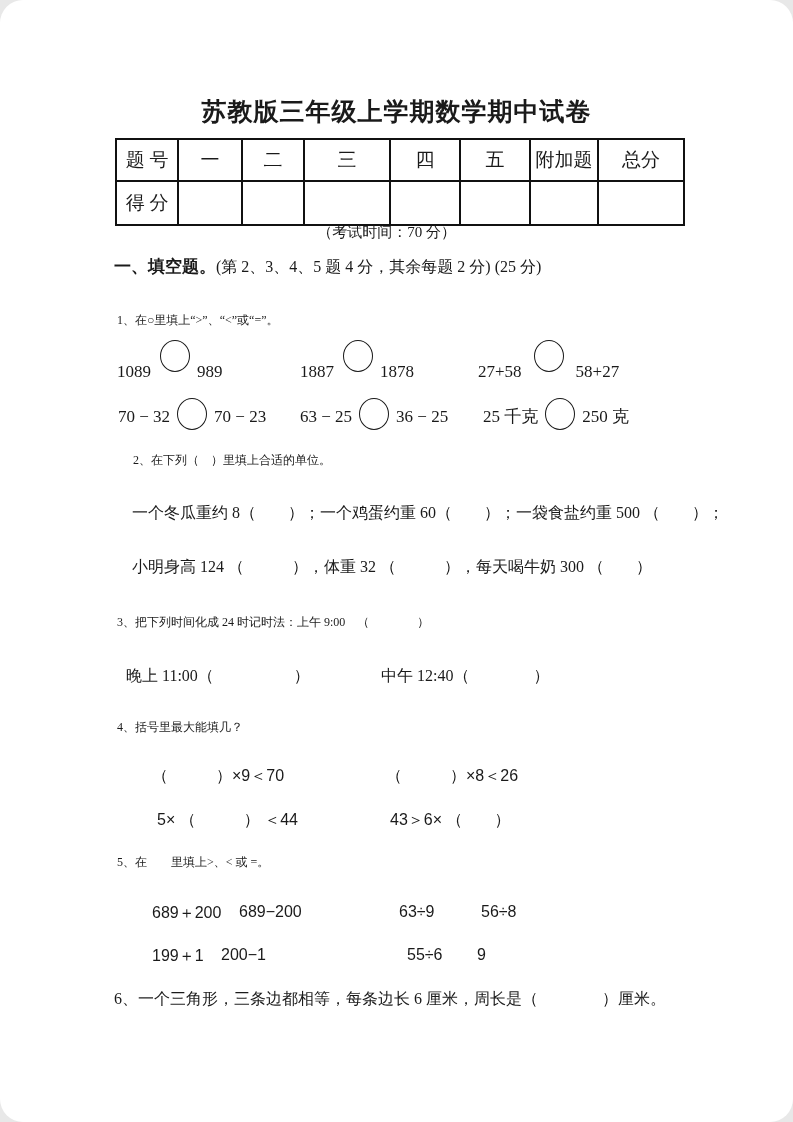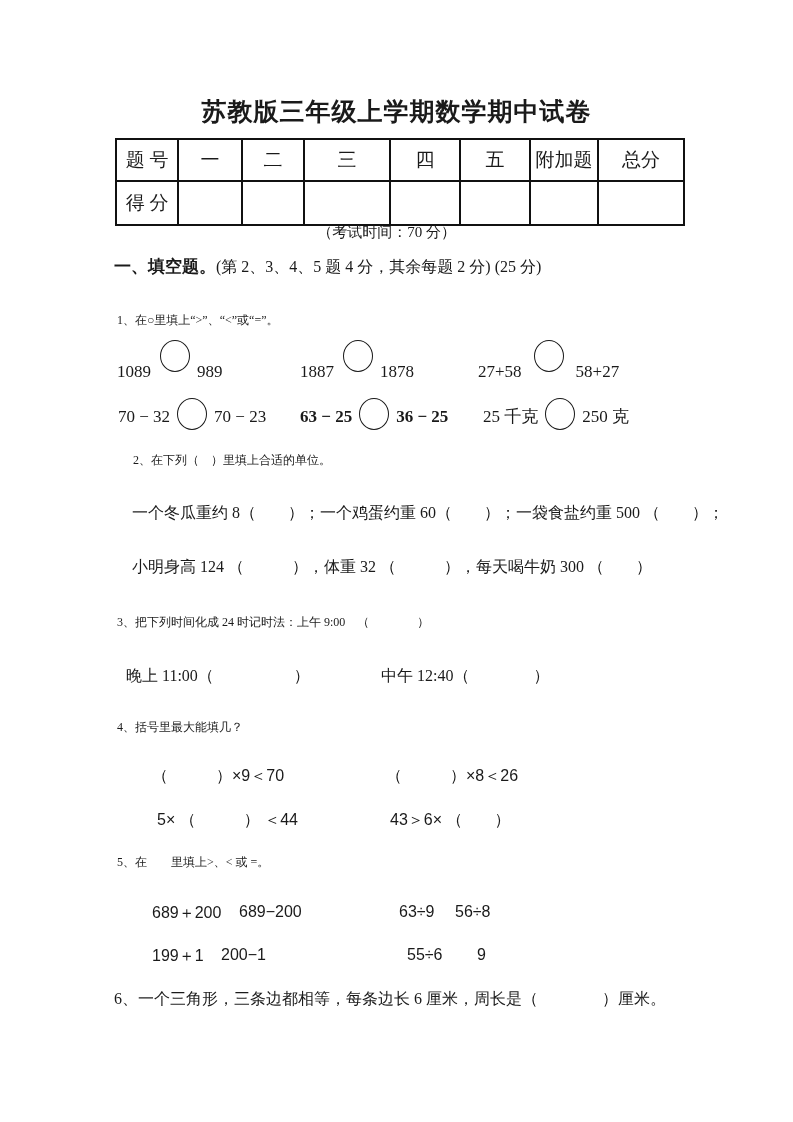--- a/index.html
+++ b/index.html
@@ -5,20 +5,21 @@
   html,body{margin:0;padding:0;background:#e8e8e8;}
   .page{
     position:relative;
     width:793px;height:1122px;
     margin:0 auto;
     background:#ffffff;
     color:#1a1a1a;
     font-family:"Liberation Serif","DejaVu Serif",serif;
     font-size:16px;
     overflow:hidden;
+    border-radius:23px;
   }
   .abs{position:absolute;white-space:nowrap;}
   .sans{font-family:"Liberation Sans","DejaVu Sans",sans-serif;}
   .serif{font-family:"Liberation Serif","DejaVu Serif",serif;}
 
   .title{
     left:0;right:0;top:95px;
     text-align:center;
     font-family:"Liberation Sans","DejaVu Sans",sans-serif;
     font-weight:bold;
@@ -114,21 +115,21 @@
   <div class="abs q-prompt" style="left:117px;top:312px;">1、在○里填上“&gt;”、“&lt;”或“=”。</div>
 
   <div class="abs q1row" style="top:338px;">
     <span class="grp" style="left:3px;"><span>1089</span><span class="circle raised"></span><span>989</span></span>
     <span class="grp" style="left:186px;"><span>1887</span><span class="circle raised"></span><span>1878</span></span>
     <span class="grp" style="left:364px;"><span>27+58</span><span class="circle raised" style="margin:0 12px;"></span><span>58+27</span></span>
   </div>
 
   <div class="abs q1row" style="top:390px;height:42px;">
     <span class="grp" style="left:4px;"><span>70 − 32</span><span class="circle inline-c"></span><span>70 − 23</span></span>
-    <span class="grp" style="left:186px;font-weight:bold;"><span>63 − 25</span><span class="circle inline-c"></span><span>36 − 25</span></span>
+    <span class="grp" style="left:186px;"><span>63 − 25</span><span class="circle inline-c"></span><span>36 − 25</span></span>
     <span class="grp" style="left:369px;text-align:center;"><span>25 千克</span><span class="circle inline-c"></span><span>250 克</span></span>
   </div>
 
   <div class="abs q-prompt" style="left:133px;top:452px;">2、在下列（　）里填上合适的单位。</div>
   <div class="abs" style="left:132px;top:503px;">一个冬瓜重约 8（　　）；一个鸡蛋约重 60（　　）；一袋食盐约重 500 （　　）；</div>
   <div class="abs" style="left:132px;top:557px;">小明身高 124 （　　　），体重 32 （　　　），每天喝牛奶 300 （　　）</div>
 
   <div class="abs q-prompt" style="left:117px;top:614px;">3、把下列时间化成 24 时记时法：上午 9:00　（　　　　）</div>
   <div class="abs posline" style="top:666px;">
     <span style="left:12px;">晚上 11:00（　　　　　）</span>
@@ -143,21 +144,21 @@
   <div class="abs posline sans" style="top:810px;">
     <span style="left:43px;">5× （　　　） ＜44</span>
     <span style="left:276px;">43＞6× （　　）</span>
   </div>
 
   <div class="abs q-prompt" style="left:117px;top:854px;">5、在　　里填上&gt;、&lt; 或 =。</div>
   <div class="abs posline sans" style="top:903px;">
     <span style="left:38px;">689＋200</span>
     <span style="left:125px;">689−200</span>
     <span style="left:285px;">63÷9</span>
-    <span style="left:341px;text-align:center;">56÷8</span>
+    <span style="left:367px;text-align:center;">56÷8</span>
   </div>
   <div class="abs posline sans" style="top:946px;">
     <span style="left:38px;text-align:center;">199＋1</span>
     <span style="left:107px;">200−1</span>
     <span style="left:293px;">55÷6</span>
     <span style="left:363px;">9</span>
   </div>
 
   <div class="abs" style="left:114px;top:989px;">6、一个三角形，三条边都相等，每条边长 6 厘米，周长是（　　　　）厘米。</div>
 

